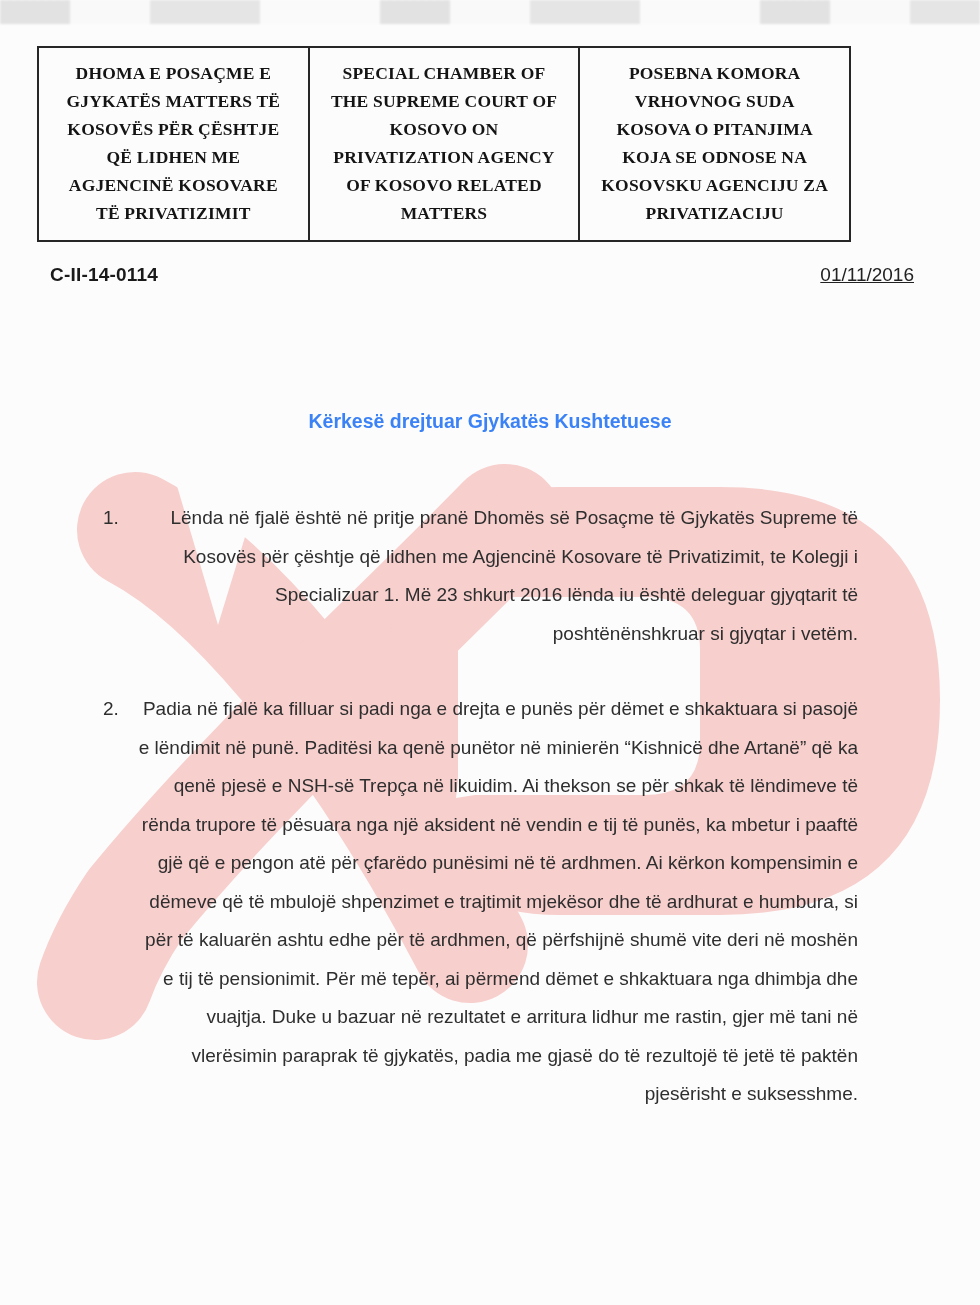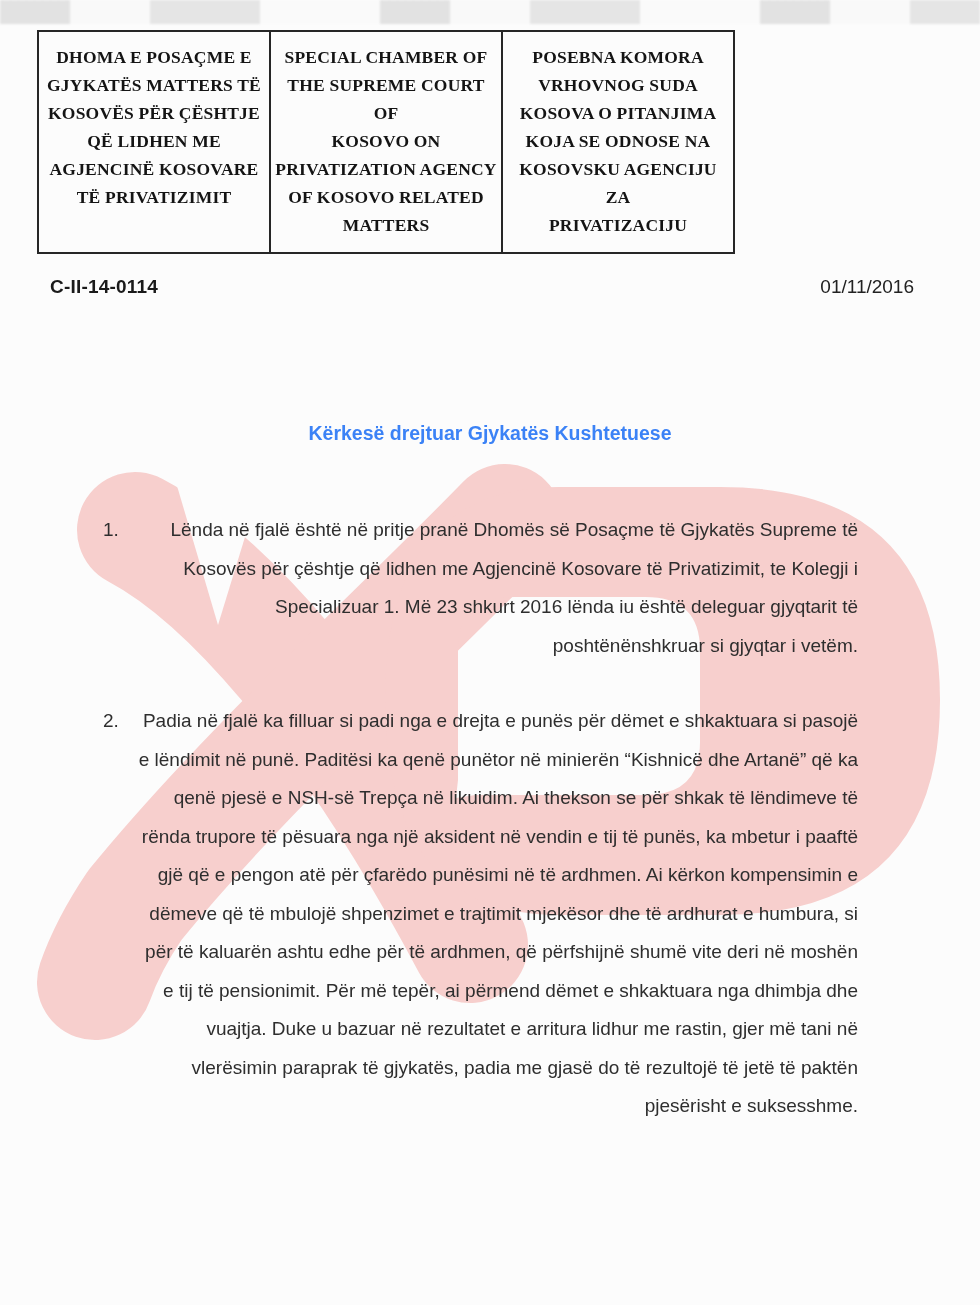--- a/index.html
+++ b/index.html
@@ -31,22 +31,22 @@
     top: 0; left: 0;
     z-index: 0;
     pointer-events: none;
   }
   .page-content {
     position: relative;
     z-index: 1;
   }
   table.header-table {
     border-collapse: collapse;
-    margin: 30px 60px 0 37px;
-    width: 698px;
+    margin: 46px 60px 0 37px;
+    width: 814px;
     table-layout: fixed;
   }
   table.header-table td {
     border: 2px solid #262626;
     vertical-align: top;
     text-align: center;
     font-family: "Liberation Serif", serif;
     font-weight: bold;
     font-size: 17.5px;
     line-height: 28px;
@@ -62,20 +62,21 @@
   }
   .case-number {
     font-weight: bold;
     font-size: 19px;
     color: #1a1a1a;
     letter-spacing: 0.2px;
   }
   .doc-date {
     font-size: 19px;
     color: #222;
+    text-decoration: underline;
   }
   .doc-title {
     margin-top: 124px;
     text-align: center;
     font-weight: bold;
     font-size: 19.5px;
     color: #3b82f6;
   }
   .subtitle-block {
     margin-top: 31px;

